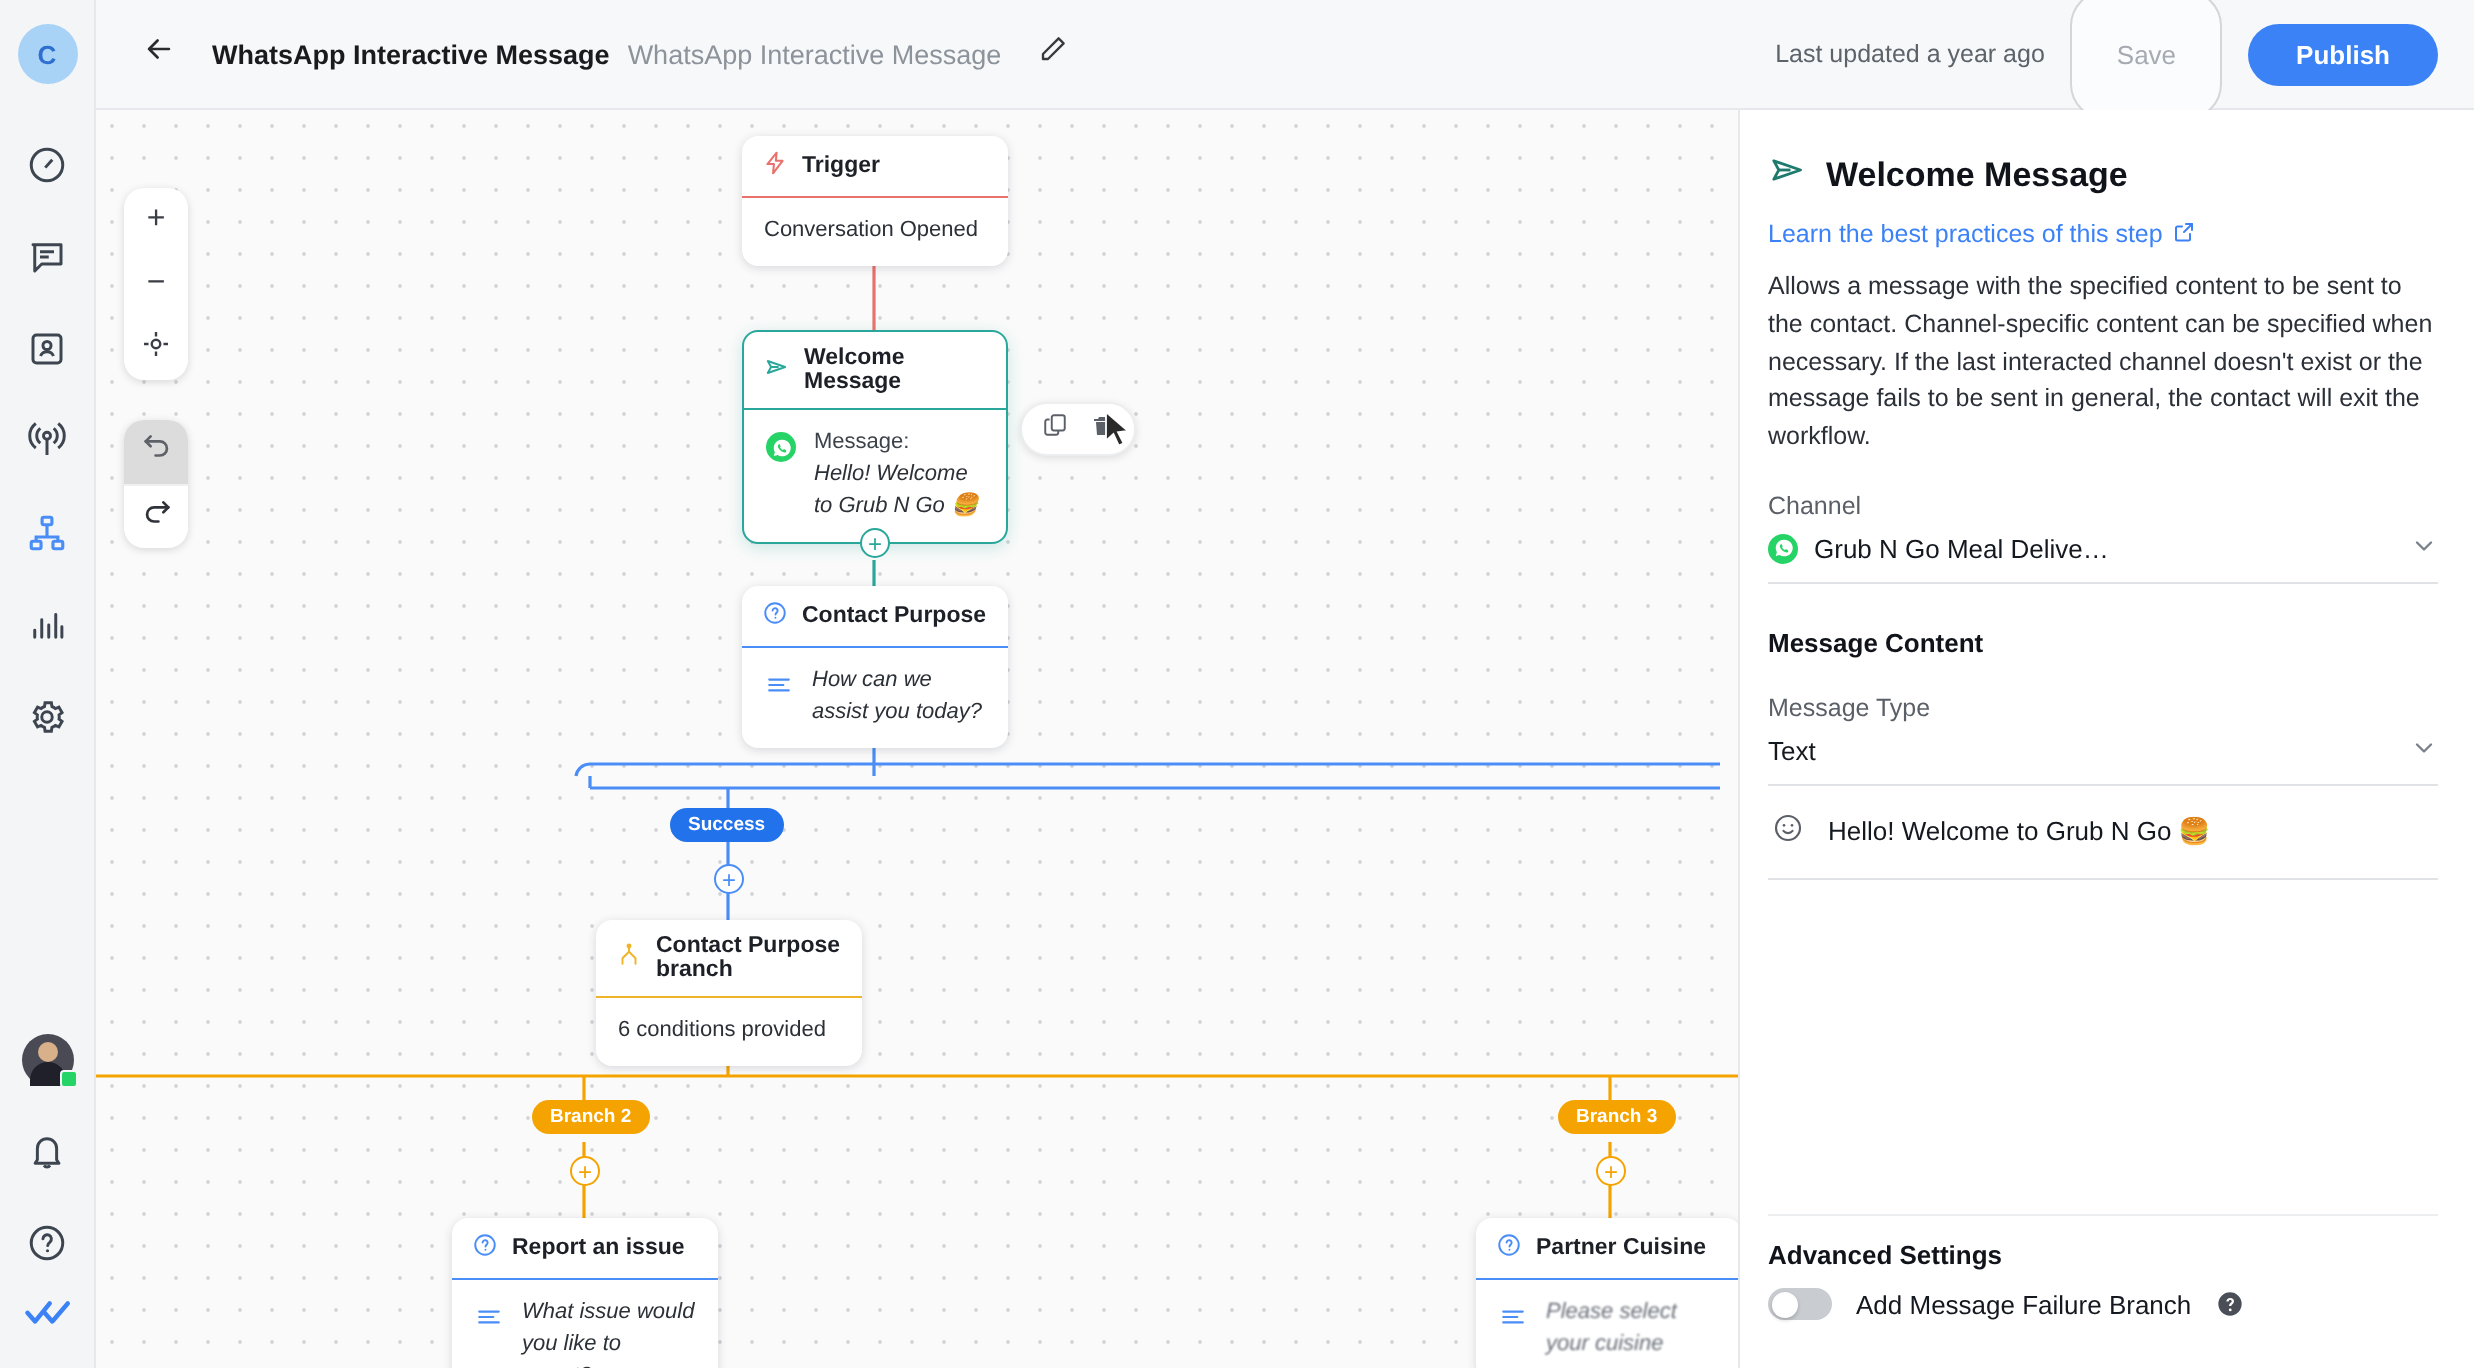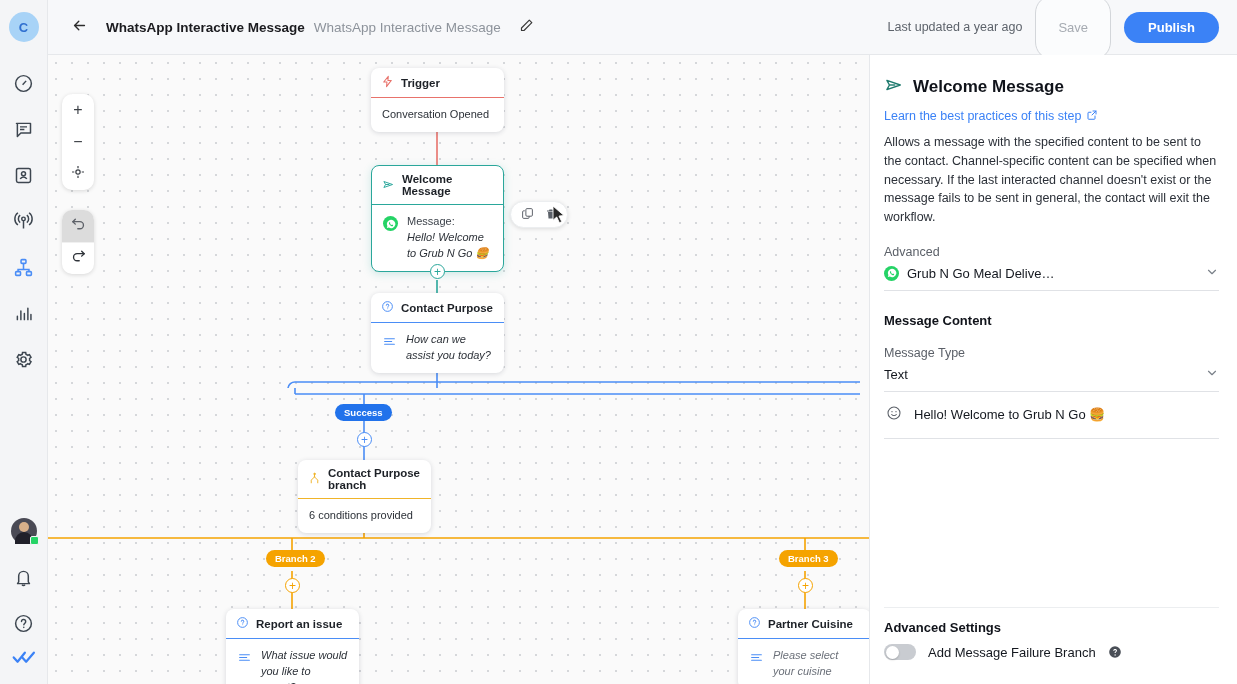--- a/index.html
+++ b/index.html
@@ -542,21 +542,21 @@
         <svg width="12" height="12" viewBox="0 0 24 24" fill="none" stroke="#3b82f6" stroke-width="2" stroke-linecap="round" stroke-linejoin="round">
           <path d="M14 4h6v6"></path>
             <path d="M20 4l-8 8"></path>
             <path d="M18 14v5a1.5 1.5 0 01-1.5 1.5h-11A1.5 1.5 0 014 19V8a1.5 1.5 0 011.5-1.5H10"></path>
         </svg>
       </span>
     </div>
 
     <div class="panel-desc">Allows a message with the specified content to be sent to the contact. Channel-specific content can be specified when necessary. If the last interacted channel doesn't exist or the message fails to be sent in general, the contact will exit the workflow.</div>
 
-    <div class="fld-label">Advanced</div>
+    <div class="fld-label">Channel</div>
     <div class="select">
       <span class="wa-dot" style="margin-top:0">
         <svg width="10" height="10" viewBox="0 0 24 24" fill="#ffffff">
           <path d="M12 2a10 10 0 00-8.6 15l-1.3 4.6 4.8-1.3A10 10 0 1012 2zm5.3 14.1c-.2.6-1.2 1.2-1.7 1.2-.5.1-1 .1-1.6-.1-.4-.1-.9-.3-1.5-.6-2.6-1.2-4.3-3.8-4.4-4-.1-.2-1-1.4-1-2.6s.6-1.8.8-2.1c.2-.2.5-.3.6-.3h.5c.2 0 .4 0 .5.4l.8 1.9c.1.2 0 .4-.1.5l-.3.4c-.1.1-.3.3-.1.6.1.3.6 1.1 1.3 1.7.9.8 1.6 1 1.9 1.2.2.1.4 0 .5-.1l.6-.7c.2-.2.3-.2.5-.1l1.8.9c.2.1.4.2.4.3.1.1.1.5-.1 1z"></path>
         </svg>
       </span>
       <span>Grub N Go Meal Delive…</span>
       <span class="chev">
         <svg width="14" height="14" viewBox="0 0 24 24" fill="none" stroke="#7a8089" stroke-width="2" stroke-linecap="round" stroke-linejoin="round">
             <path d="M6 9l6 6 6-6"></path>

